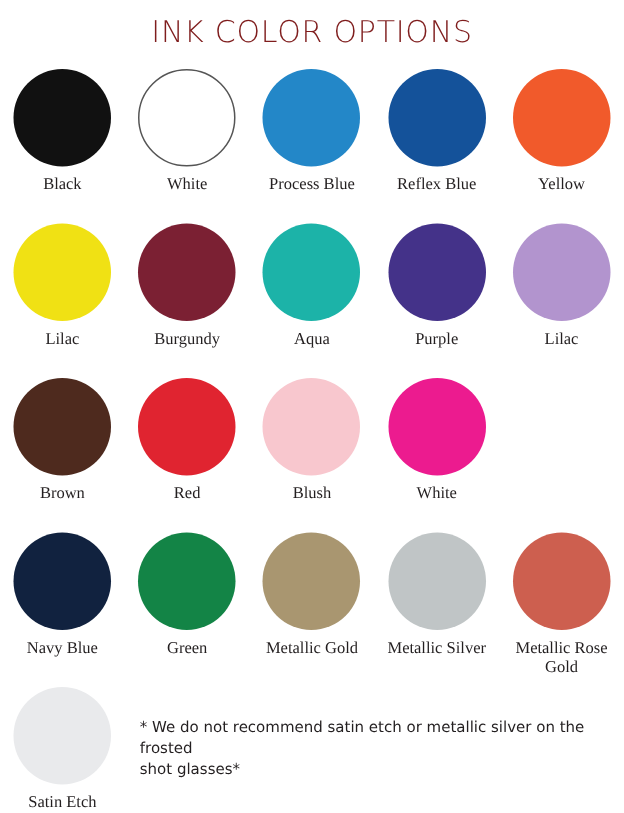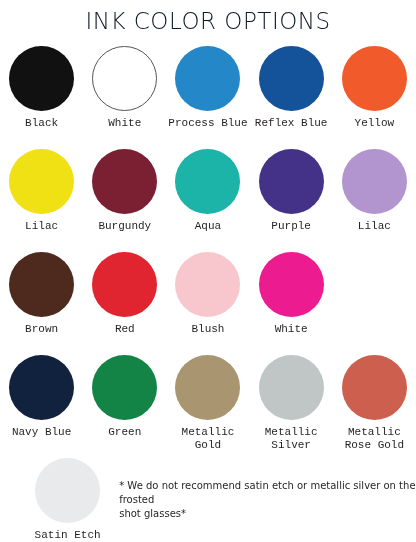--- a/index.html
+++ b/index.html
@@ -11,24 +11,24 @@
     height: 542px;
     background: #ffffff;
     font-family: "Liberation Sans", sans-serif;
     color: #231f20;
     overflow: hidden;
     position: relative;
   }
 
   #page-title {
     text-align: center;
-    font-size: 23px;
+    font-size: 20px;
     font-weight: 300;
     letter-spacing: 0.5px;
-    color: #0f172a;
+    color: #7f1d1d;
     margin: 0;
     padding-top: 4px;
     line-height: 34px;
     font-family: "DejaVu Sans", sans-serif;
   }
 
   .swatch-grid {
     padding: 8px 0 0 0;
   }
 
@@ -52,38 +52,37 @@
     box-sizing: border-box;
     flex: 0 0 auto;
   }
 
   .swatch-label {
     margin-top: 6px;
     font-size: 11px;
     line-height: 13px;
     text-align: center;
     color: #231f20;
-    font-family: Liberation Mono, monospace;
+    font-family: Liberation Serif, serif;
     max-width: 80px;
   }
 
   
   .bottom-area {
     display: flex;
     align-items: flex-start;
     padding-left: 0;
   }
 
   .satin-cell {
     width: 83.2px;
     display: flex;
     flex-direction: column;
     align-items: center;
     flex: 0 0 auto;
-    margin-left: 26px;
   }
 
   .bottom-text {
     flex: 1 1 auto;
     padding-left: 4px;
     padding-top: 3px;
     font-size: 10px;
     line-height: 14px;
     color: #231f20;
     font-family: "DejaVu Sans", sans-serif;

